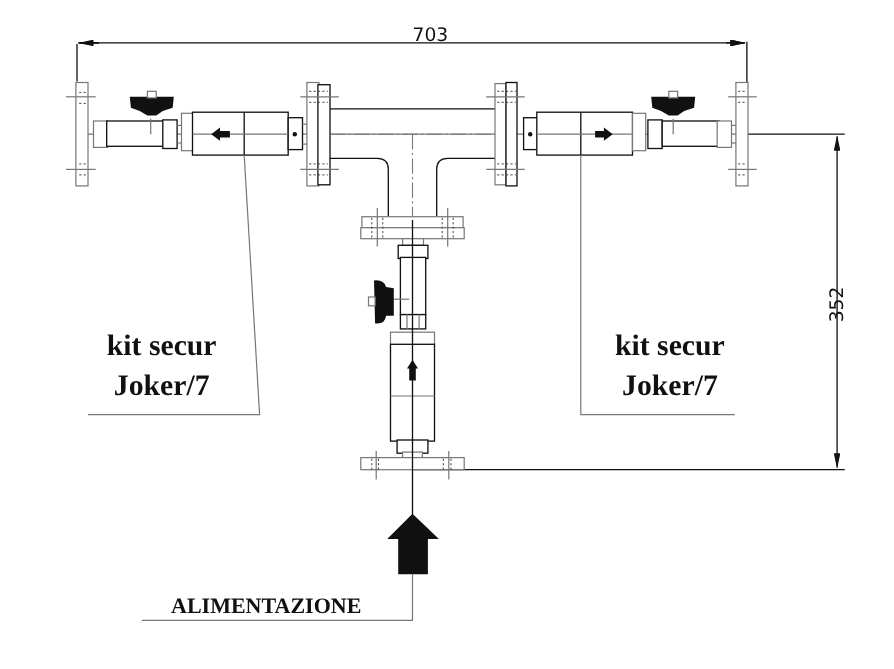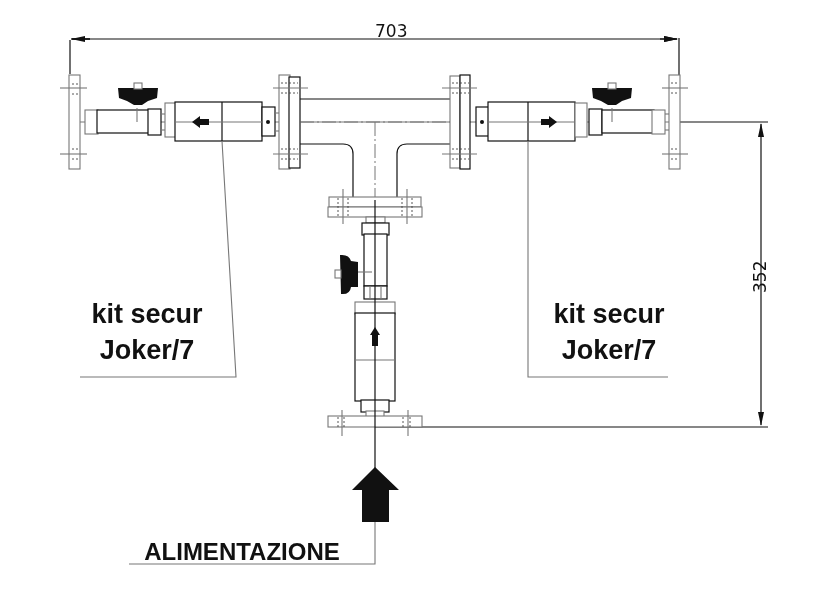--- a/index.html
+++ b/index.html
@@ -4,23 +4,23 @@
 <style>
   html, body { margin: 0; padding: 0; background: #ffffff; }
   body { width: 813px; height: 608px; overflow: hidden; position: relative; font-family: "Liberation Sans", sans-serif; }
   svg#drawing { position: absolute; left: 0; top: 0; }
   .ln { stroke: #111; stroke-width: 1.2; fill: none; }
   .lg { stroke: #777; stroke-width: 1.1; fill: none; }
   .fill-w { fill: #fff; }
   .dash { stroke: #444; stroke-width: 0.9; stroke-dasharray: 2 2; fill: none; }
   .center { stroke: #777; stroke-width: 1; stroke-dasharray: 14 3 2 3; fill: none; }
   .dim-txt { font-family: "DejaVu Sans", sans-serif; font-size: 17px; fill: #111; }
-  .label { position: absolute; font-family: Liberation Sans, sans-serif; font-weight: bold; color: #111; text-align: center; }
+  .label { position: absolute; font-family: Liberation Serif, serif; font-weight: bold; color: #111; text-align: center; }
   .kit { font-size: 27px; line-height: 36px; width: 170px; }
-  .feed { font-size: 24px; line-height: 25px; width: 230px; }
+  .feed { font-size: 20px; line-height: 25px; width: 230px; }
 </style>
 </head>
 <body>
 
 <svg id="drawing" width="813" height="608" viewBox="0 0 813 608">
   <defs>
     <marker id="ah" markerWidth="14" markerHeight="6" refX="13" refY="3" orient="auto" markerUnits="userSpaceOnUse">
       <path d="M0,0 L14,3 L0,6 Z" fill="#111"></path>
     </marker>
   </defs>

